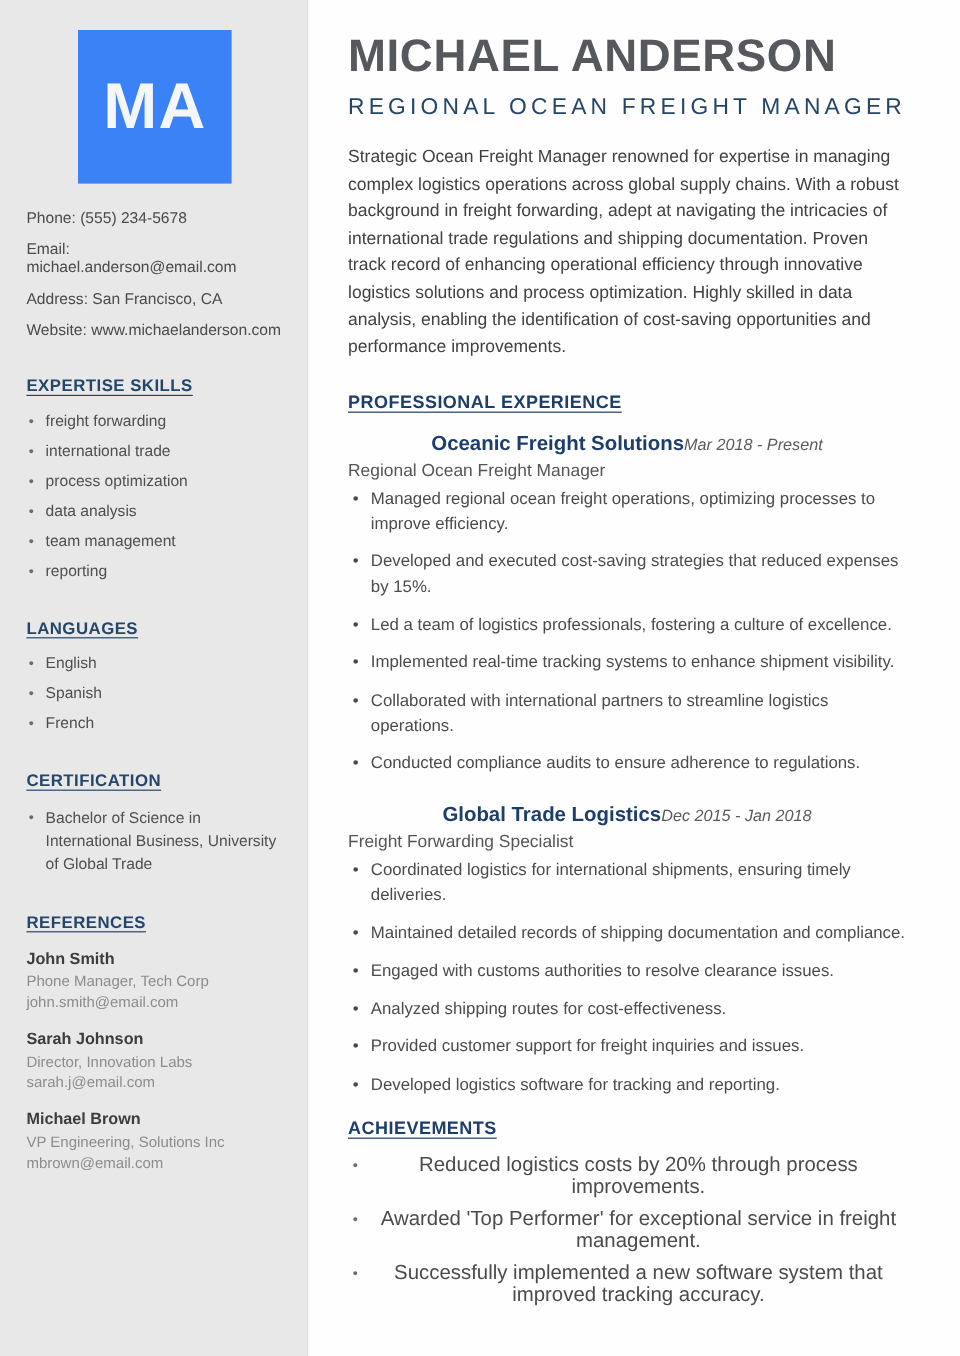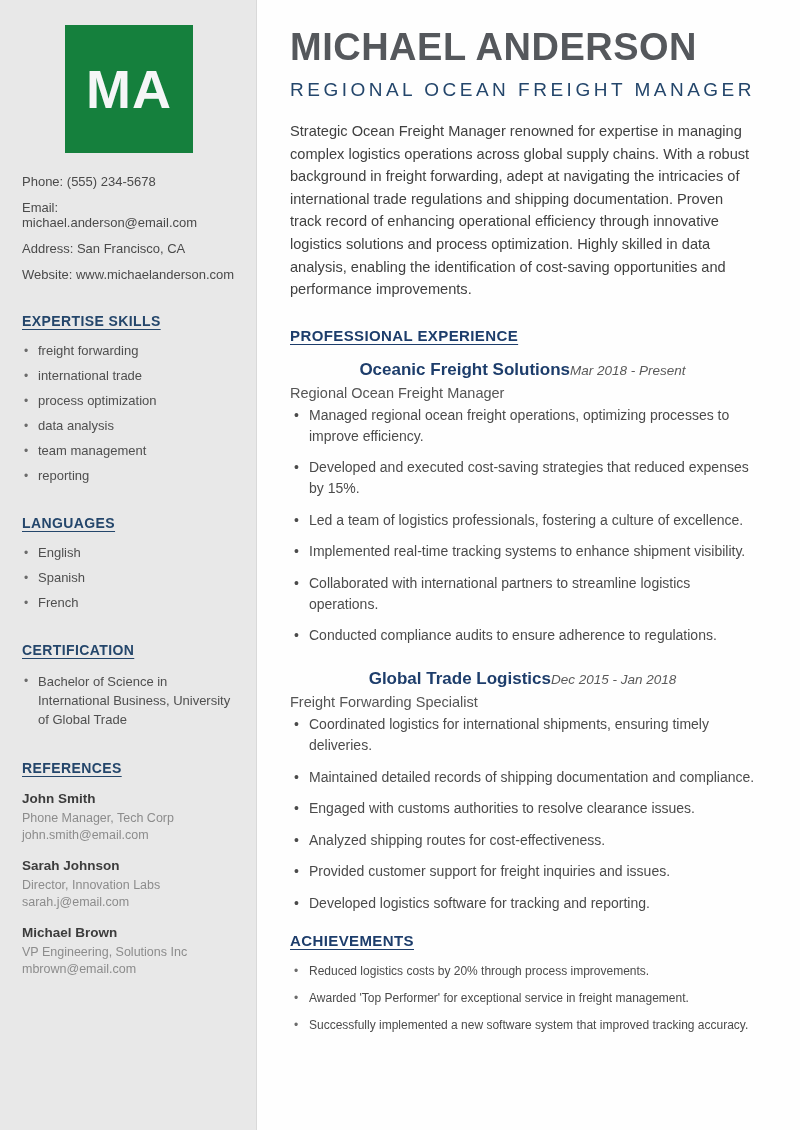--- a/index.html
+++ b/index.html
@@ -16,21 +16,21 @@
 
   
   .sidebar {
     width: 257px; min-width: 257px;
     background: #e8e8e8;
     border-right: 1px solid #d9d9d9;
     padding: 25px 20px 20px 22px;
   }
   .avatar {
     width: 128px; height: 128px;
-    background: #15803d;
+    background: #3b82f6;
     margin: 0 auto;
     display: flex; align-items: center; justify-content: center;
   }
   .avatar-initials {
     color: #f5f6f7;
     font-size: 54px;
     font-weight: 600;
     letter-spacing: 1px;
   }
   .contact { margin-top: 21px; }
@@ -142,23 +142,24 @@
     padding-left: 19px;
     position: relative;
   }
   .job-bullets li::before {
     content: "\2022";
     position: absolute; left: 4px; top: 0;
     color: #4b4b4b;
   }
   .ach-bullets { margin-top: 13px; }
   .ach-bullets li {
-    font-size: 12px;
+    font-size: 17px;
     margin-bottom: 9px;
     line-height: 18px;
+    text-align: center;
   }
   .ach-bullets li::before { font-size: 12px; color: #6b6b6b; }
   .job-2 { margin-top: 22px; }
   .achievements { margin-top: 18px; }
 </style>
 </head>
 <body>
 
 <div class="page">
 

